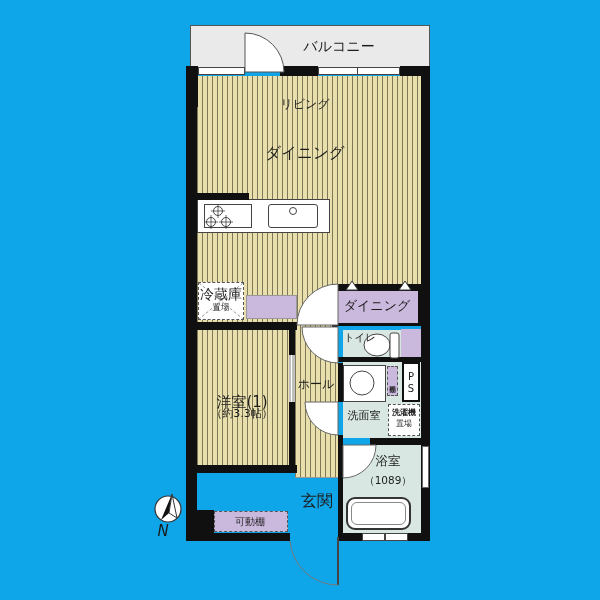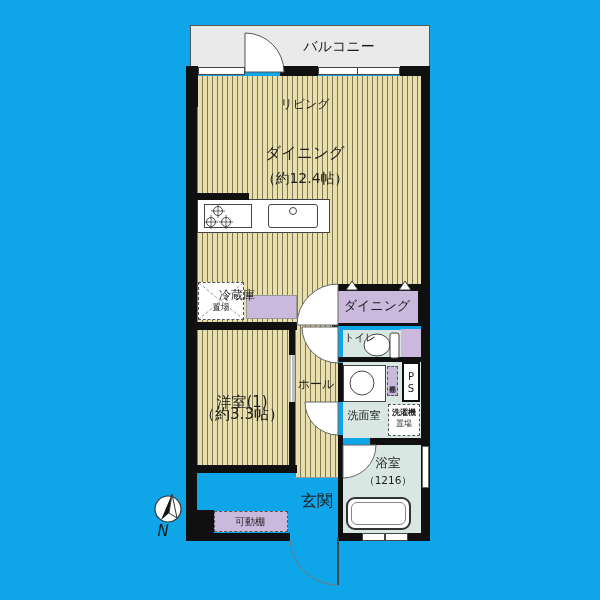--- a/index.html
+++ b/index.html
@@ -127,38 +127,37 @@
 
     <circle cx="168" cy="509" r="13" fill="#fff" stroke="#333" stroke-width="1.2"></circle>
     <polygon points="172,494 161,520 169,513" fill="#111"></polygon>
     <polygon points="172,494 169,513 177,518" fill="#fff" stroke="#333" stroke-width="1"></polygon>
   </svg>
 
   <div class="lbl" style="left:339px;top:47px;font-size:14px;">バルコニー</div>
 
   <div class="lbl" style="left:305px;top:104px;font-size:12px;">リビング</div>
   <div class="lbl" style="left:305px;top:154px;font-size:15.5px;">ダイニング</div>
-  <div class="lbl" style="left:305px;top:179px;font-size:14px;">（約12.4帖）</div>
 
-  <div class="lbl" style="left:221px;top:295px;font-size:12px;margin-left:16px;">冷蔵庫</div>
+  <div class="lbl" style="left:221px;top:295px;font-size:14px;">冷蔵庫</div>
   <div class="lbl" style="left:221px;top:307px;font-size:8.5px;">置場</div>
 
   <div class="lbl" style="left:377px;top:306px;font-size:13px;">ダイニング</div>
   <div class="lbl" style="left:360px;top:338px;font-size:10.5px;">トイレ</div>
   <div class="lbl" style="left:316px;top:384px;font-size:12px;">ホール</div>
 
   <div class="lbl" style="left:242px;top:402px;font-size:15px;">洋室(1)</div>
-  <div class="lbl" style="left:242px;top:414px;font-size:15px;">（約3.3帖）</div>
+  <div class="lbl" style="left:242px;top:414px;font-size:11px;">（約3.3帖）</div>
 
   <div class="lbl" style="left:364px;top:416px;font-size:11px;text-align:center;">洗面室</div>
   <div class="lbl" style="left:404px;top:413px;font-size:8px;font-weight:bold;">洗濯機</div>
   <div class="lbl" style="left:404px;top:424px;font-size:8px;">置場</div>
 
-  <div class="lbl" style="left:388px;top:463px;font-size:12.5px;">浴室</div>
-  <div class="lbl" style="left:388px;top:481px;font-size:10.5px;">（1216）</div>
+  <div class="lbl" style="left:388px;top:463px;font-size:12.5px;font-family:Liberation Mono, monospace;">浴室</div>
+  <div class="lbl" style="left:388px;top:481px;font-size:10.5px;">（1089）</div>
 
   <div class="lbl" style="left:317px;top:501px;font-size:16px;">玄関</div>
   <div class="lbl" style="left:250px;top:522px;font-size:10px;text-align:right;">可動棚</div>
 
   <div class="lbl vtext" style="left:392.5px;top:381px;font-size:6.5px;">可動棚</div>
 
   <div class="lbl" style="left:411px;top:376px;font-size:10px;line-height:1.1;">P</div>
   <div class="lbl" style="left:411px;top:388px;font-size:10px;line-height:1.1;">S</div>
 
   <div class="lbl" style="left:163px;top:531px;font-size:15px;font-style:italic;">N</div>

